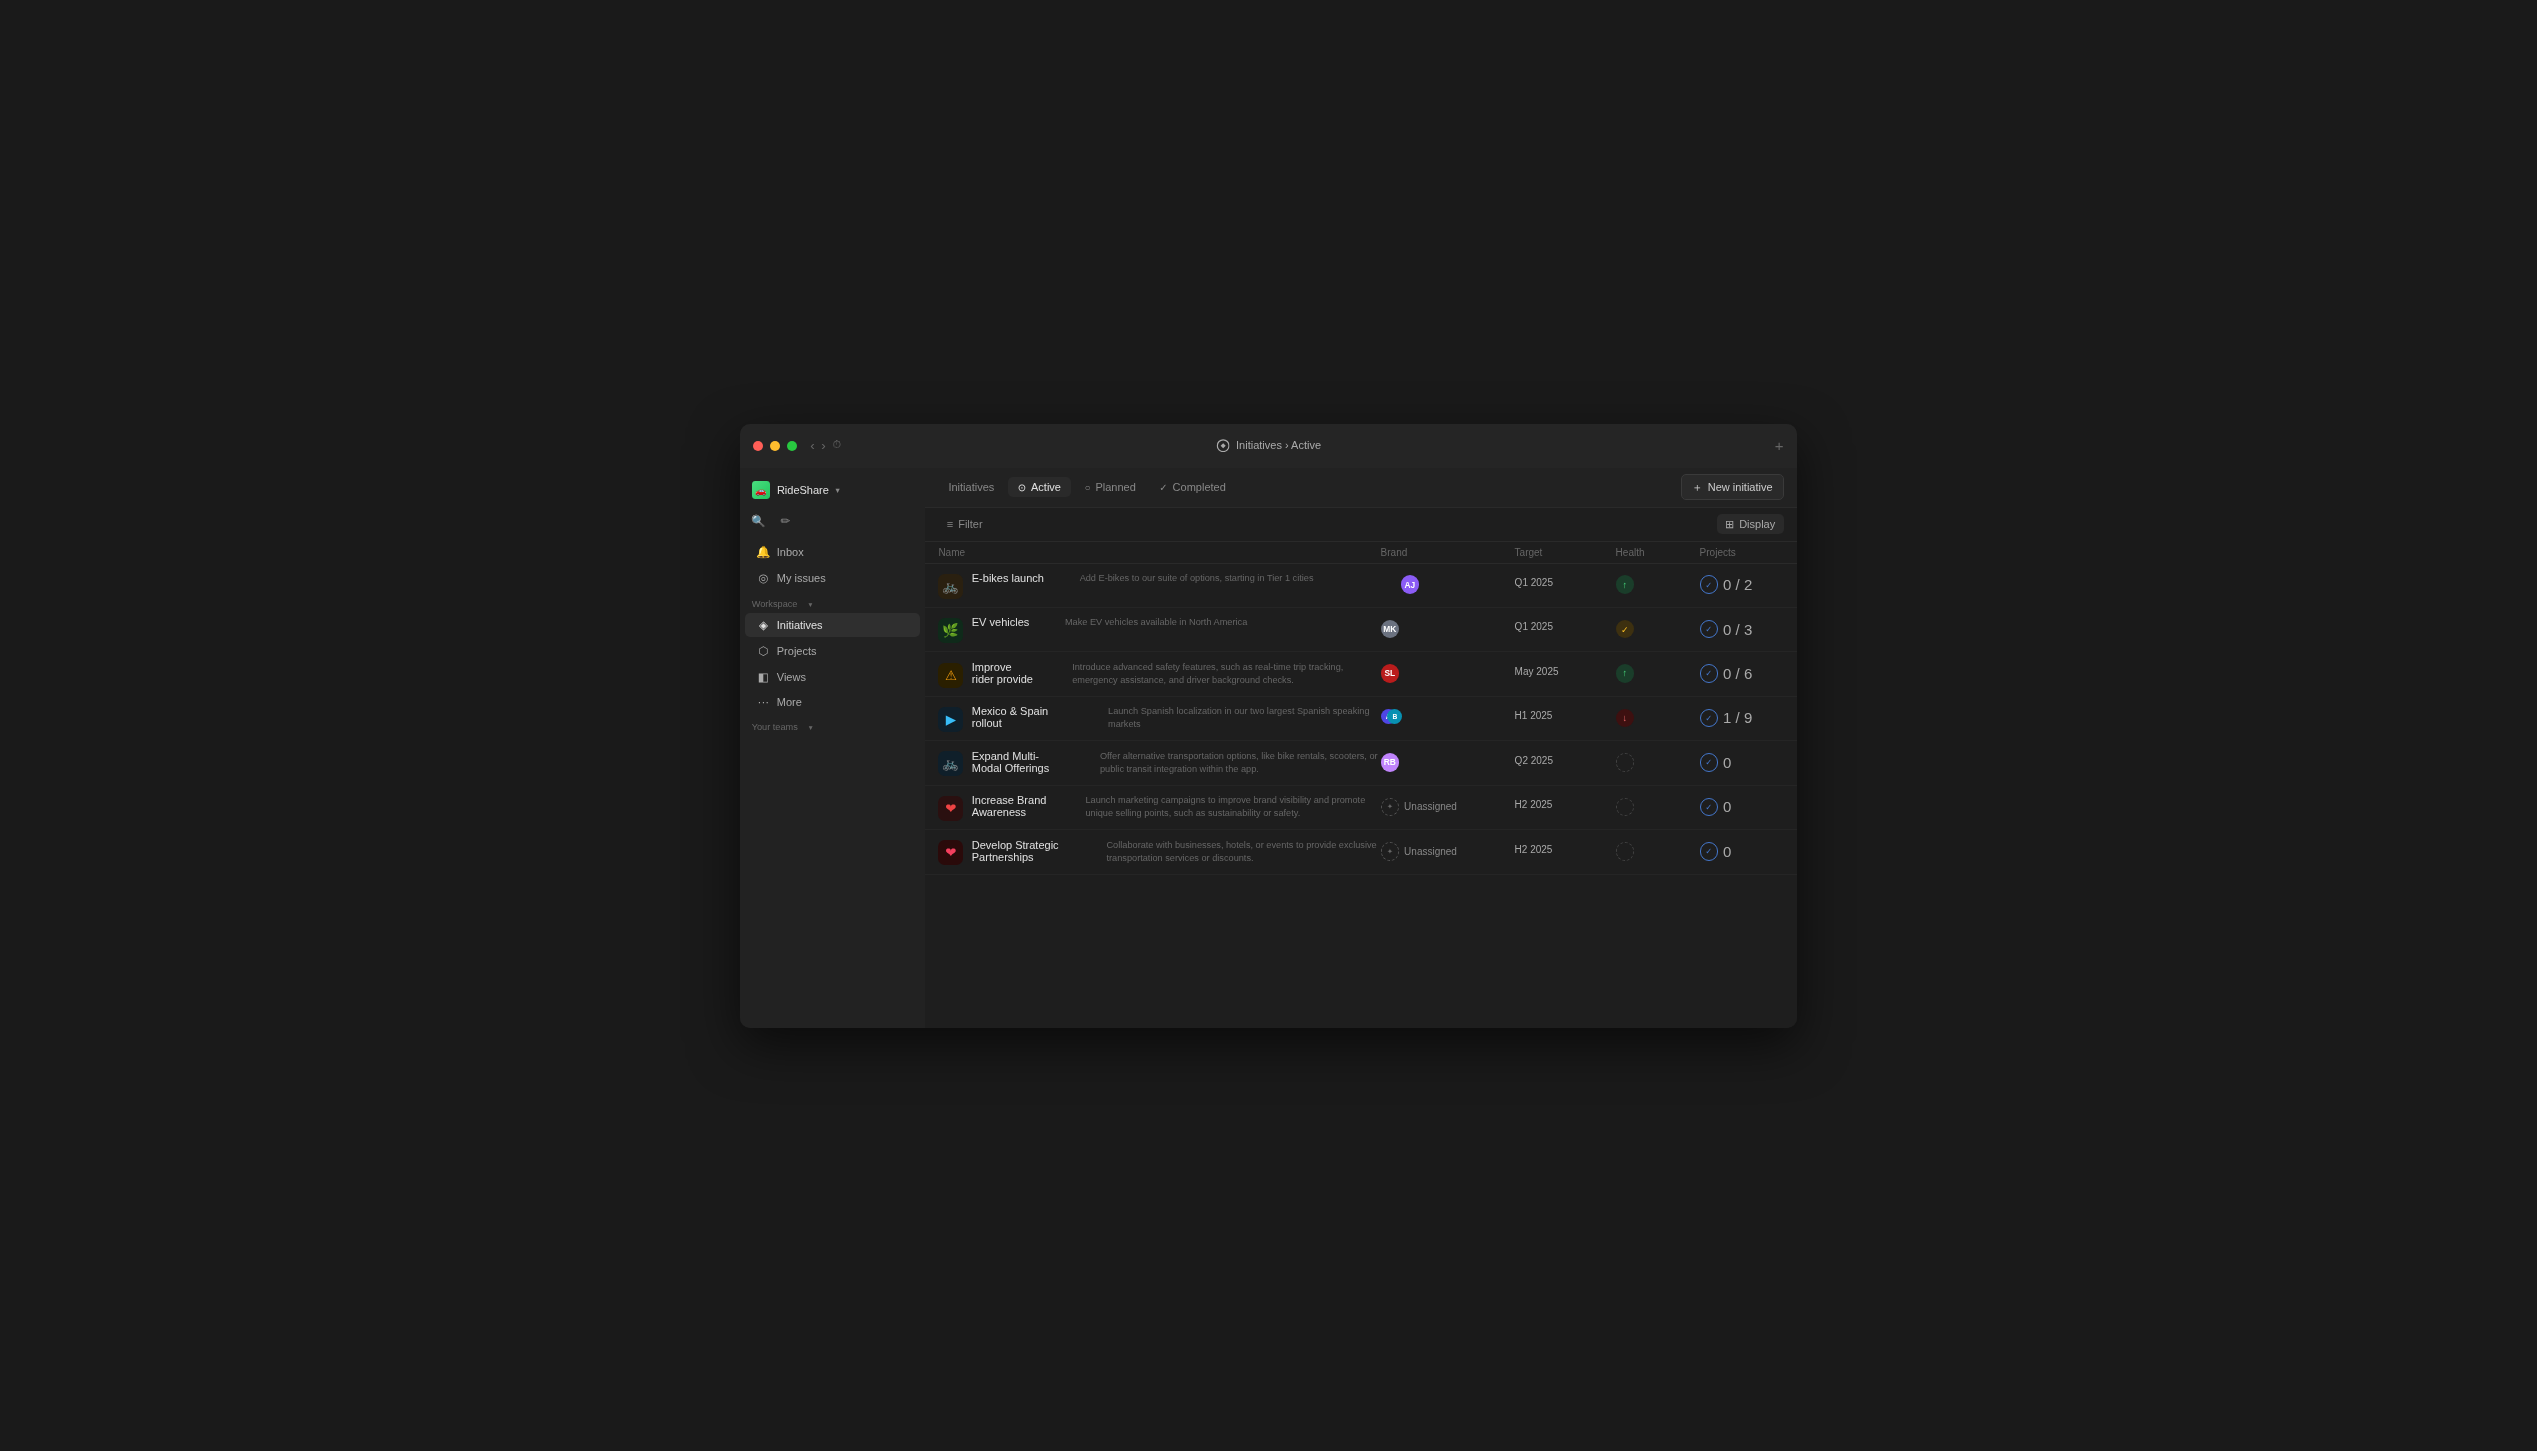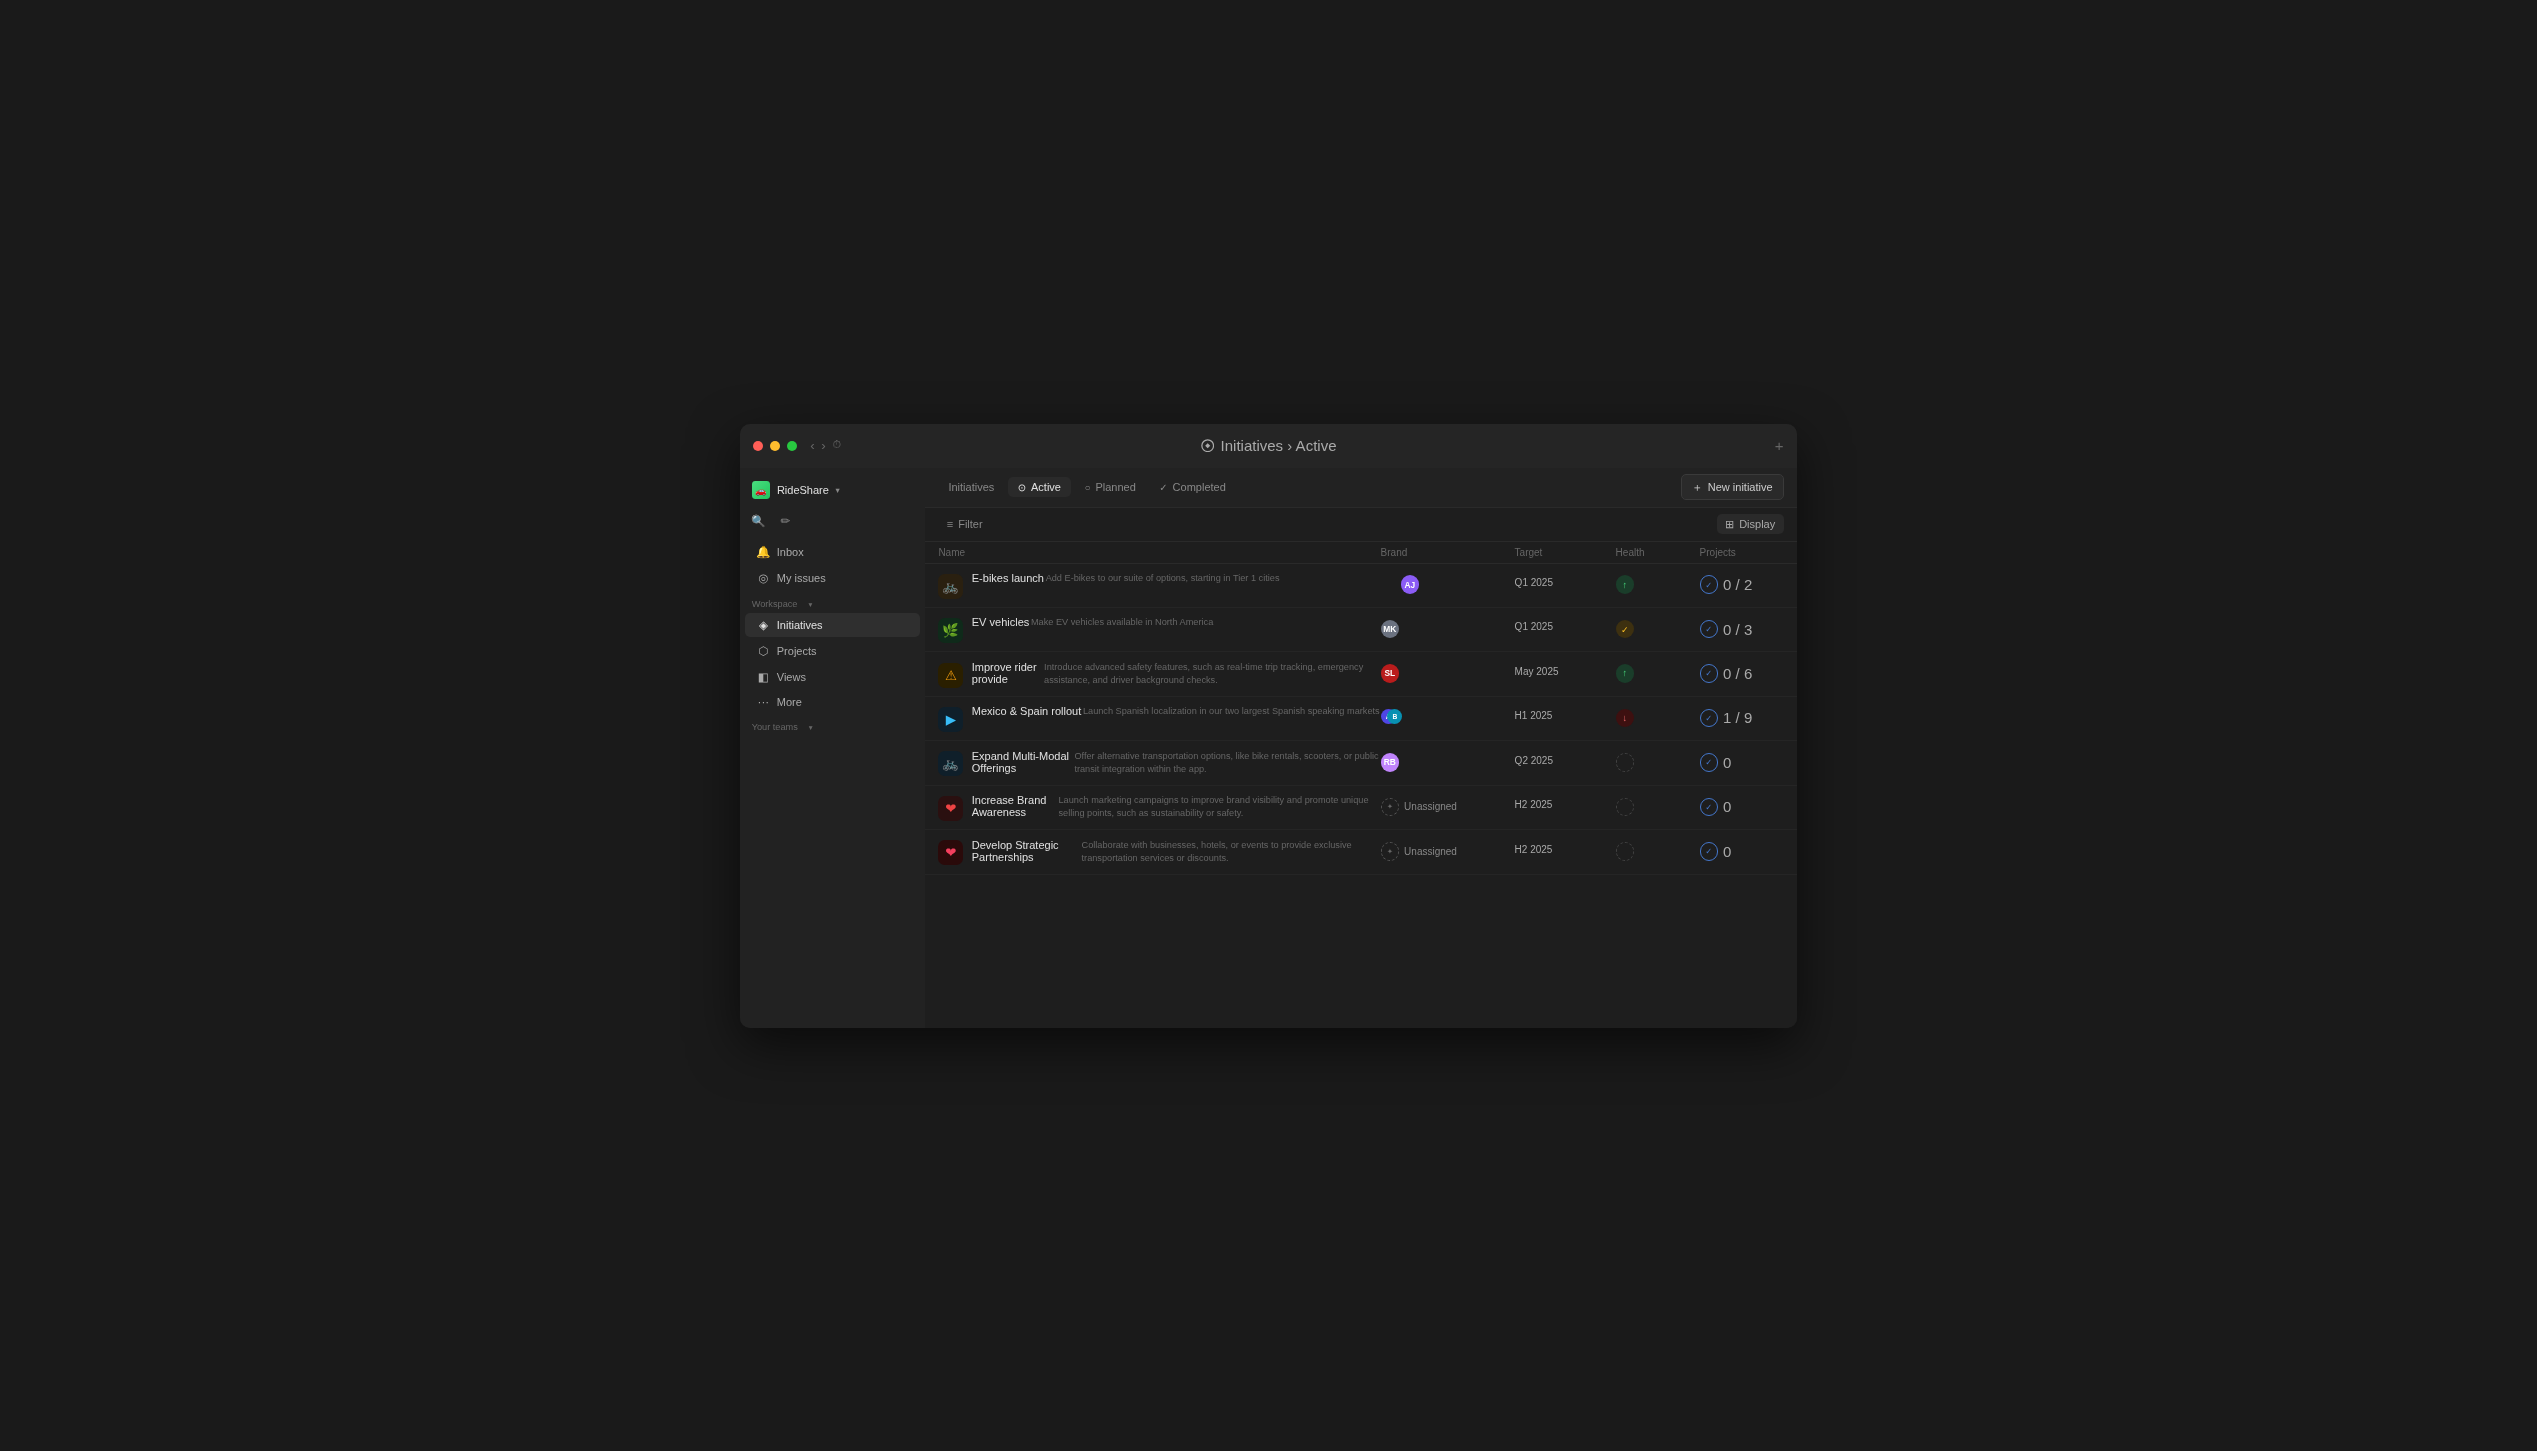--- a/index.html
+++ b/index.html
@@ -54,21 +54,21 @@
       font-size: 13.4px;
       cursor: pointer;
     }
     .titlebar-center {
       position: absolute;
       left: 50%;
       transform: translateX(-50%);
       display: flex;
       align-items: center;
       gap: 6.7px;
-      font-size: 15px;
+      font-size: 11px;
       color: #aaa;
     }
     .titlebar-icon {
       width: 13.4px;
       height: 13.4px;
     }
     .titlebar-add {
       position: absolute;
       right: 13.4px;
       color: #666;
@@ -259,20 +259,21 @@
     .initiative-text { display: flex; flex-direction: row; gap: 1.7px; }
     .initiative-title {
       font-size: 11px;
       font-weight: 500;
       color: #e0e0e0;
     }
     .initiative-desc {
       font-size: 9.2px;
       color: #666;
       line-height: 1.4;
+      margin-left: 34px;
     }
     .owner-col {
       display: flex;
       align-items: center;
       gap: 5px;
       padding-top: 3.4px;
     }
     .avatar-circle {
       width: 18.5px;
       height: 18.5px;

